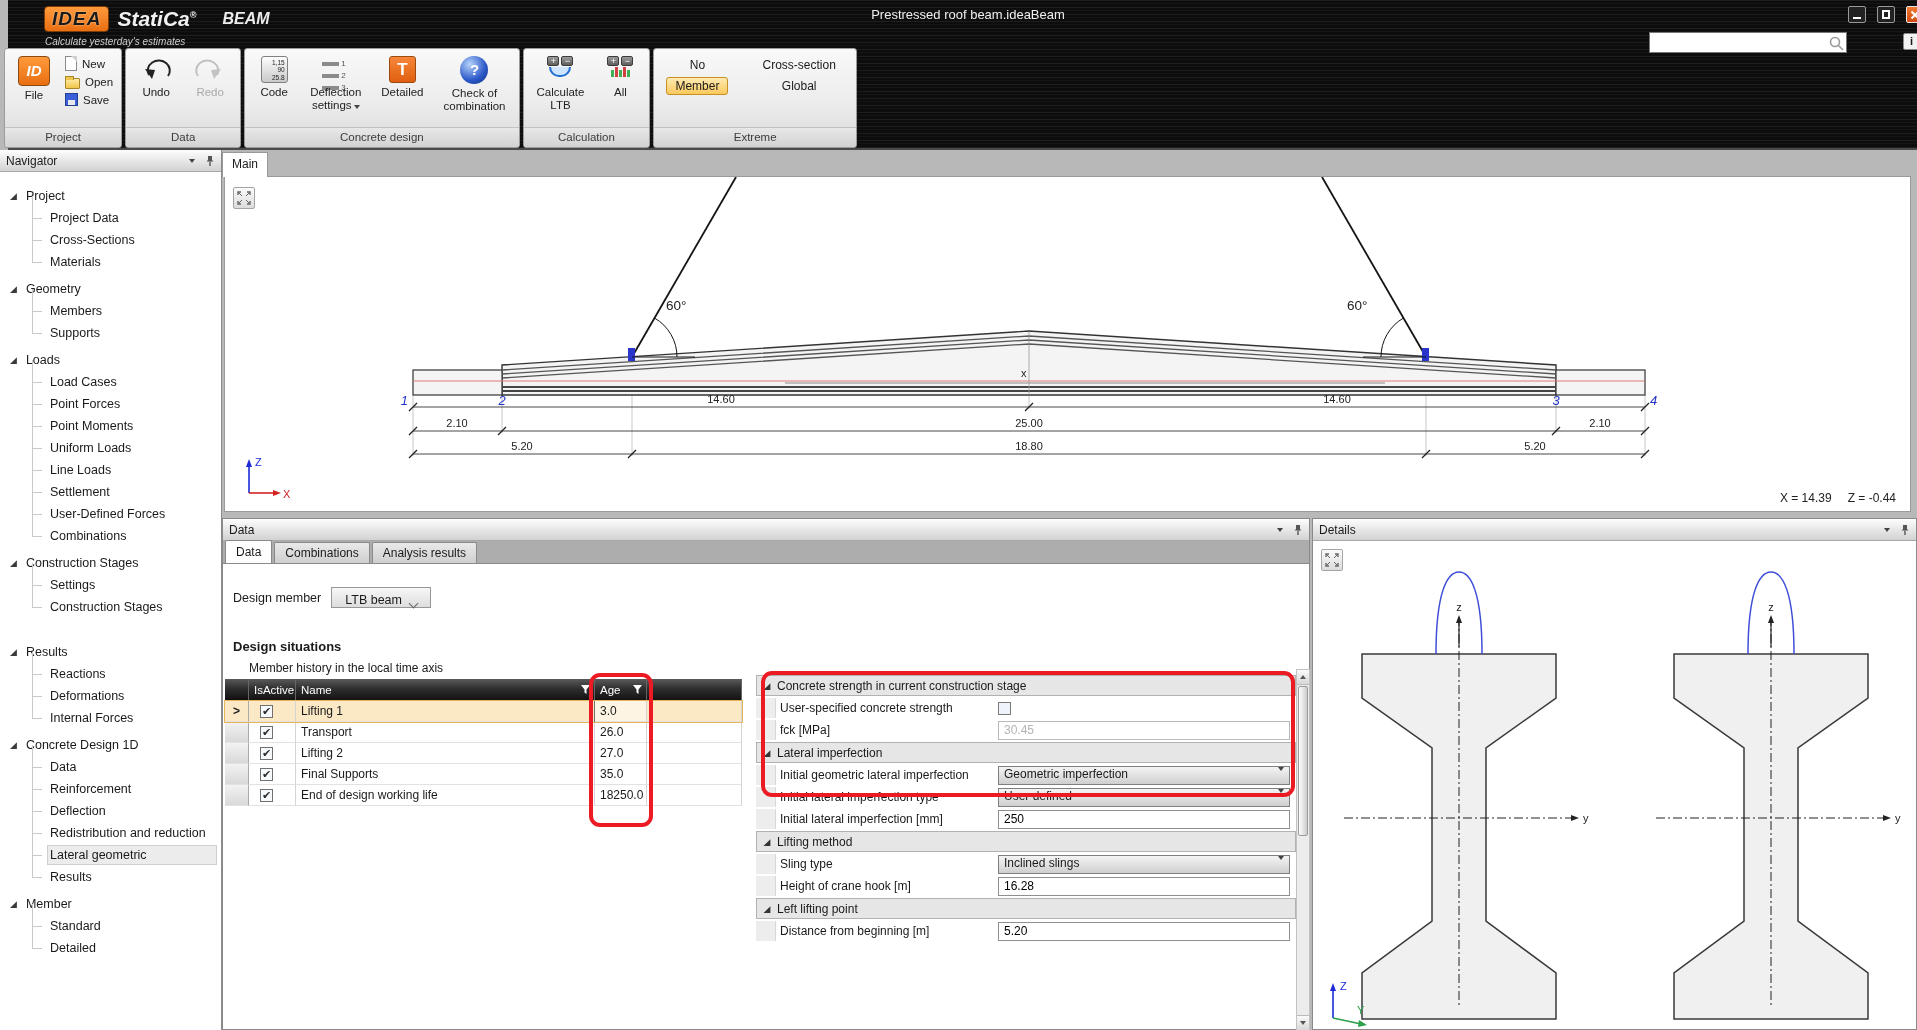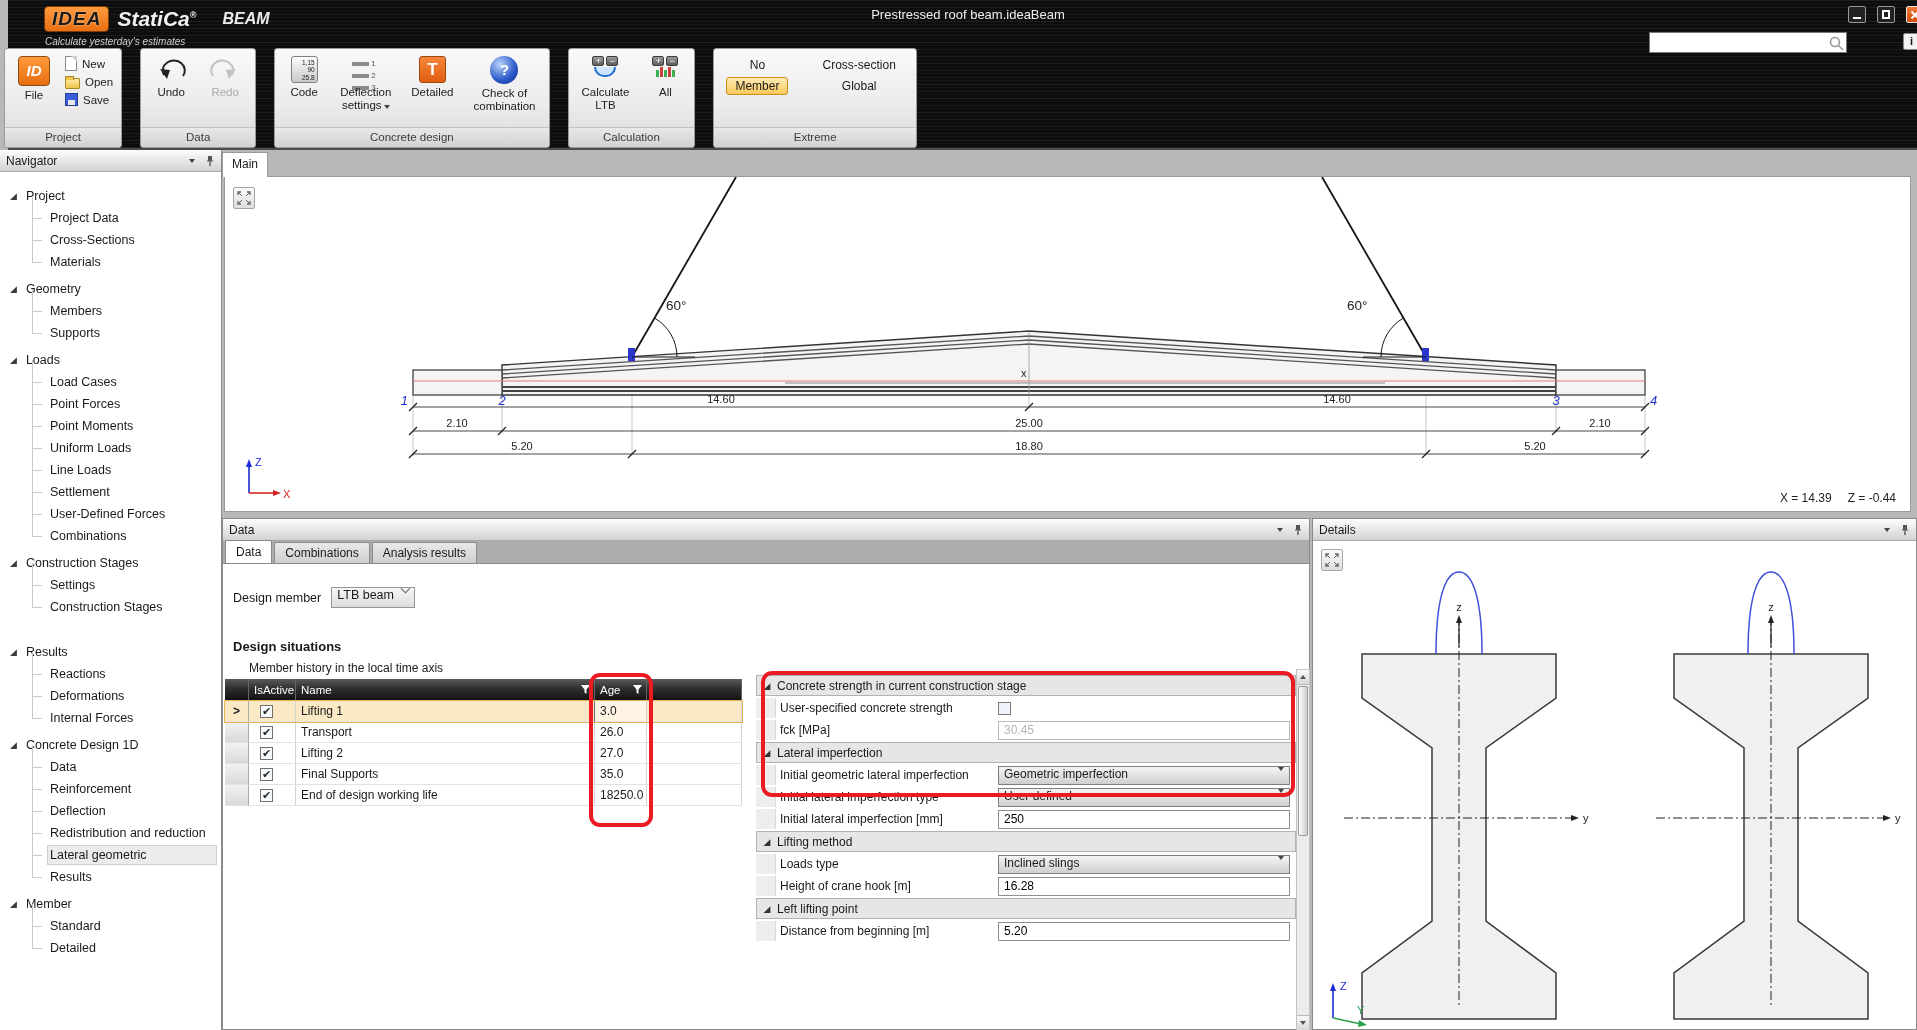--- a/index.html
+++ b/index.html
@@ -27,21 +27,21 @@
   .winbtn.close { background:linear-gradient(#f07a33,#d2490f); border-color:#e8e8e8; }
   .winbtn.close::before,.winbtn.close::after { content:""; position:absolute; left:3px; right:3px; top:7px; height:2px; background:#fff; }
   .winbtn.close::before { transform:rotate(45deg); } .winbtn.close::after { transform:rotate(-45deg); }
   #searchbox { position:absolute; left:1641px; top:32px; width:198px; height:21px; background:#fff;
     border:1px solid #777; display:flex; align-items:center; }
   #searchbox input { flex:1; border:none; outline:none; height:17px; font-size:12px; padding:0 4px; }
   #infobtn { position:absolute; left:1895px; top:33px; width:17px; height:17px; background:#f2f2f2;
     border:1px solid #888; border-radius:2px; text-align:center; font-weight:bold; font-size:11px; line-height:15px; }
 
   
-  #ribbon { position:absolute; left:4px; top:48px; height:100px; display:flex; gap:18px; }
+  #ribbon { position:absolute; left:4px; top:48px; height:100px; display:flex; gap:3px; }
   .rgroup { background:linear-gradient(#f9f9f9,#ececec 55%,#dadada); border:1px solid #9b9b9b;
     border-radius:3px; display:flex; flex-direction:column; }
   .rgroup-body { flex:1; display:flex; align-items:flex-start; padding:4px 8px 0 8px; gap:10px; }
   .rgroup-label { height:20px; text-align:center; font-size:11.5px; color:#3c3c3c;
     border-top:1px solid #c2c2c2; background:linear-gradient(#e8e8e8,#d2d2d2); line-height:19px; border-radius:0 0 3px 3px;}
   .bigbtn { display:flex; flex-direction:column; align-items:center; gap:3px; font-size:11.5px; color:#222;
     padding:3px 5px; min-width:42px; text-align:center; line-height:1.15; }
   .smallcol { display:flex; flex-direction:column; gap:4px; padding-top:3px; }
   .smallbtn { display:flex; align-items:center; gap:5px; font-size:11.5px; color:#222; }
   .icon-id { width:32px; height:30px; background:linear-gradient(#ff9a3c,#e86f12); border:1px solid #8a4a10;
@@ -104,21 +104,21 @@
   #vp-status span { margin-left:16px; }
 
   
   #data-panel { position:absolute; left:222px; top:518px; width:1088px; height:512px; background:#fff; border:1px solid #8a8a8a; }
   .tabstrip { height:23px; background:#adadad; display:flex; align-items:flex-end; padding-left:2px; gap:2px; border-bottom:1px solid #8a8a8a; }
   .tab { height:21px; padding:0 10px; font-size:12px; line-height:20px; background:linear-gradient(#e9e9e9,#cfcfcf);
     border:1px solid #8a8a8a; border-bottom:none; border-radius:2px 2px 0 0; }
   .tab.active { background:#fff; height:23px; line-height:22px; font-weight:normal; }
   #dm-row { position:absolute; left:10px; top:68px; display:flex; align-items:center; gap:10px; font-size:12.5px; }
   .mini-select { min-width:66px; height:21px; background:linear-gradient(#f7f7f7,#dddddd); border:1px solid #979797;
-    display:flex; align-items:flex-start; padding:0 5px; gap:8px; }
+    display:flex; align-items:flex-end; padding:0 13px; gap:8px; }
   .chev { width:7px; height:7px; border-right:1.5px solid #666; border-bottom:1.5px solid #666; transform:rotate(45deg); margin-top:-3px; }
   #ds-head { position:absolute; left:10px; top:120px; font-size:13px; font-weight:bold; }
   #ds-sub  { position:absolute; left:26px; top:142px; font-size:12px; }
 
   .tbl { position:absolute; left:2px; top:160px; }
   .trow { display:flex; height:21px; }
   .trow.hdr { height:22px; background:linear-gradient(#5a5a5a,#2e2e2e 45%,#101010); color:#fff; font-size:11.5px; }
   .c-sel{width:24px;} .c-act{width:47px;} .c-name{width:299px;} .c-age{width:52px;} .c-fill{width:95px;}
   .tcell { display:flex; align-items:center; padding-left:5px; border-right:1px solid #d4d4d4; border-bottom:1px solid #e2e2e2; background:#fff; }
   .trow.hdr .tcell { border-right:1px solid #666; border-bottom:1px solid #000; background:transparent; }
@@ -688,21 +688,21 @@
       <span class="prop-gutter"></span>
       <span class="prop-label">Initial lateral imperfection [mm]</span>
       <input class="prop-input" value="250" style="">
     </div>
     <div class="prop-section">
       <span class="tri">◢</span>
       <span>Lifting method</span>
     </div>
     <div class="prop-row">
       <span class="prop-gutter"></span>
-      <span class="prop-label">Loads type</span>
+      <span class="prop-label">Sling type</span>
       <span class="prop-select">
           <span>Inclined slings</span>
           <span class="spacer"></span>
           <span class="tri-down"></span>
         </span>
     </div>
     <div class="prop-row">
       <span class="prop-gutter"></span>
       <span class="prop-label">Height of crane hook [m]</span>
       <input class="prop-input" value="16.28" style="">

